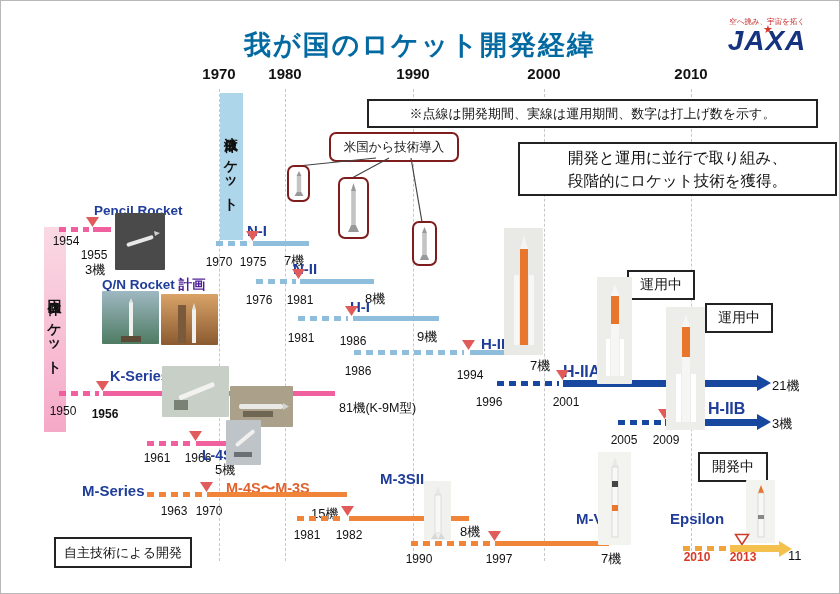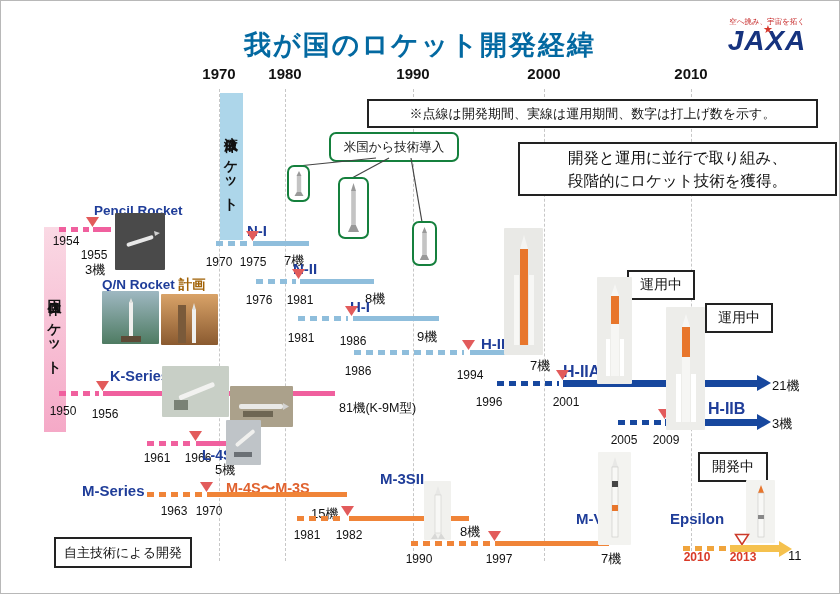--- a/index.html
+++ b/index.html
@@ -23,21 +23,21 @@
   .sol-pk{background:#F0609E;}
   .dot-or{background:repeating-linear-gradient(90deg,#F08438 0 7px,transparent 7px 12px);}
   .sol-or{background:#F08438;}
   .dot-yl{background:repeating-linear-gradient(90deg,#F0A43C 0 7px,transparent 7px 12px);}
   .sol-yl{background:#F5C14E;}
   .tri{position:absolute;width:13px;height:10px;background:#E25B5B;clip-path:polygon(0 0,100% 0,50% 100%);}
   .arr{position:absolute;width:0;height:0;border-top:8px solid transparent;border-bottom:8px solid transparent;}
   .arr.db{border-left:14px solid #17479E;}
   .arr.yl{border-left:13px solid #F5C14E;}
   .box{position:absolute;border:2px solid #222;background:#fff;display:flex;align-items:center;justify-content:center;font-size:14px;white-space:nowrap;}
-  .obox{position:absolute;border:2px solid #15803d;border-radius:7px;background:#fff;display:flex;align-items:center;justify-content:center;}
+  .obox{position:absolute;border:2px solid #7f1d1d;border-radius:7px;background:#fff;display:flex;align-items:center;justify-content:center;}
   .vbanner{position:absolute;writing-mode:vertical-rl;text-orientation:upright;display:flex;align-items:center;justify-content:center;
            font-weight:bold;font-size:14px;letter-spacing:3px;color:#111;}
   .photo{position:absolute;display:flex;align-items:flex-end;justify-content:center;overflow:hidden;border-radius:1px;}
   .photo svg{display:block;}
   .tagline{color:#C62828;font-size:7.5px;white-space:nowrap;}
   .jaxa{font-size:28px;font-weight:bold;font-style:italic;color:#16337F;letter-spacing:1px;line-height:1;}
 </style>
 </head>
 <body>
 
@@ -188,21 +188,21 @@
   <div class="cnt" style="left:84px;top:260px;">3機</div>
   <div class="photo" style="left:114px;top:212px;width:50px;height:57px;background:#4a4a4a;align-items:center;">
     <svg width="40" height="45" viewBox="0 0 40 45">
       <rect x="6" y="20" width="28" height="4" rx="2" fill="#e8e8e8" transform="rotate(-18 20 22)"></rect>
         <polygon points="34,12 40,14 35,17" fill="#cfcfcf"></polygon>
     </svg>
   </div>
 
   <div class="abs" style="left:101px;top:275px;font-size:13.5px;font-weight:bold;white-space:nowrap;">
     <span style="color:#1F3D99;">Q/N Rocket</span>
-    <span style="color:#a16207;">計画</span>
+    <span style="color:#4c1d95;">計画</span>
   </div>
   <div class="photo" style="left:101px;top:290px;width:57px;height:53px;background:linear-gradient(180deg,#9FB8C2,#4E7B62);">
     <svg width="40" height="46" viewBox="0 0 40 46">
       <rect x="18" y="4" width="4" height="34" fill="#f0f0ee"></rect>
         <polygon points="20,0 22,5 18,5" fill="#e2e2e0"></polygon>
         <rect x="10" y="38" width="20" height="6" fill="#5d4a36"></rect>
     </svg>
   </div>
   <div class="photo" style="left:160px;top:293px;width:57px;height:51px;background:linear-gradient(180deg,#D9A368,#8A5A30);">
     <svg width="40" height="44" viewBox="0 0 40 44">
@@ -210,21 +210,21 @@
         <rect x="22" y="8" width="4" height="34" fill="#f0f0ee"></rect>
         <polygon points="24,2 26,9 22,9" fill="#e2e2e0"></polygon>
     </svg>
   </div>
 
   <div class="rlabel" style="left:109px;top:367px;font-size:14.5px;">K-Series</div>
   <div class="seg dot-pk" style="left:58px;top:390px;width:40px;"></div>
   <div class="tri" style="left:95px;top:380px;"></div>
   <div class="seg sol-pk" style="left:102px;top:390px;width:232px;"></div>
   <div class="yr" style="left:43px;top:403px;">1950</div>
-  <div class="yr" style="left:85px;top:406px;">1956</div>
+  <div class="yr" style="left:85px;top:406px;font-weight:bold;">1956</div>
   <div class="cnt" style="left:338px;top:399px;font-size:12.5px;">81機(K-9M型)</div>
   <div class="photo" style="left:161px;top:365px;width:67px;height:51px;background:#C8CFC6;align-items:center;">
     <svg width="56" height="44" viewBox="0 0 56 44">
       <rect x="10" y="19" width="38" height="5" rx="2" fill="#f2f2f0" transform="rotate(-22 28 22)"></rect>
         <rect x="6" y="30" width="14" height="10" fill="#7a8276"></rect>
     </svg>
   </div>
   <div class="photo" style="left:229px;top:385px;width:63px;height:41px;background:#ABA18B;align-items:center;">
     <svg width="54" height="32" viewBox="0 0 54 32">
       <rect x="4" y="13" width="44" height="5" rx="2" fill="#e9e9e7"></rect>

